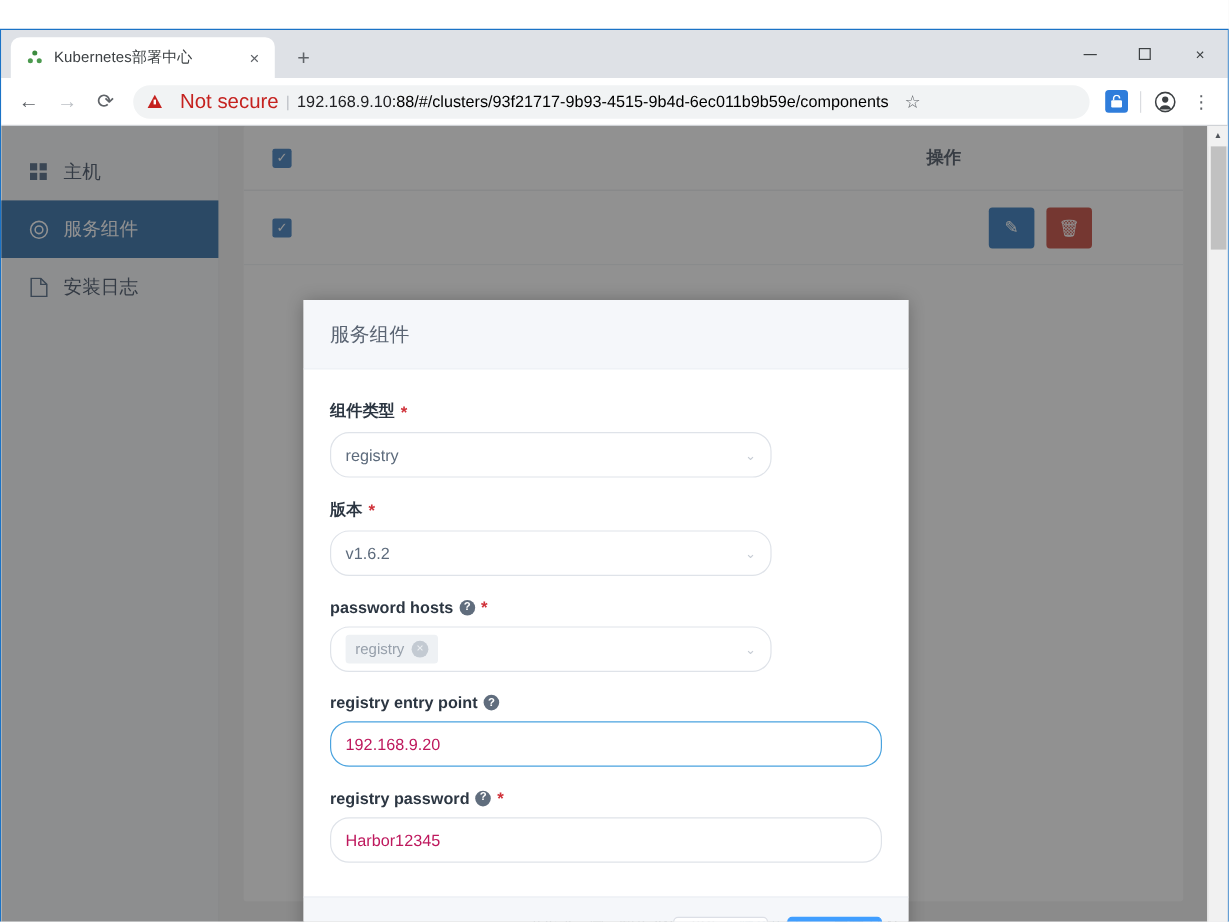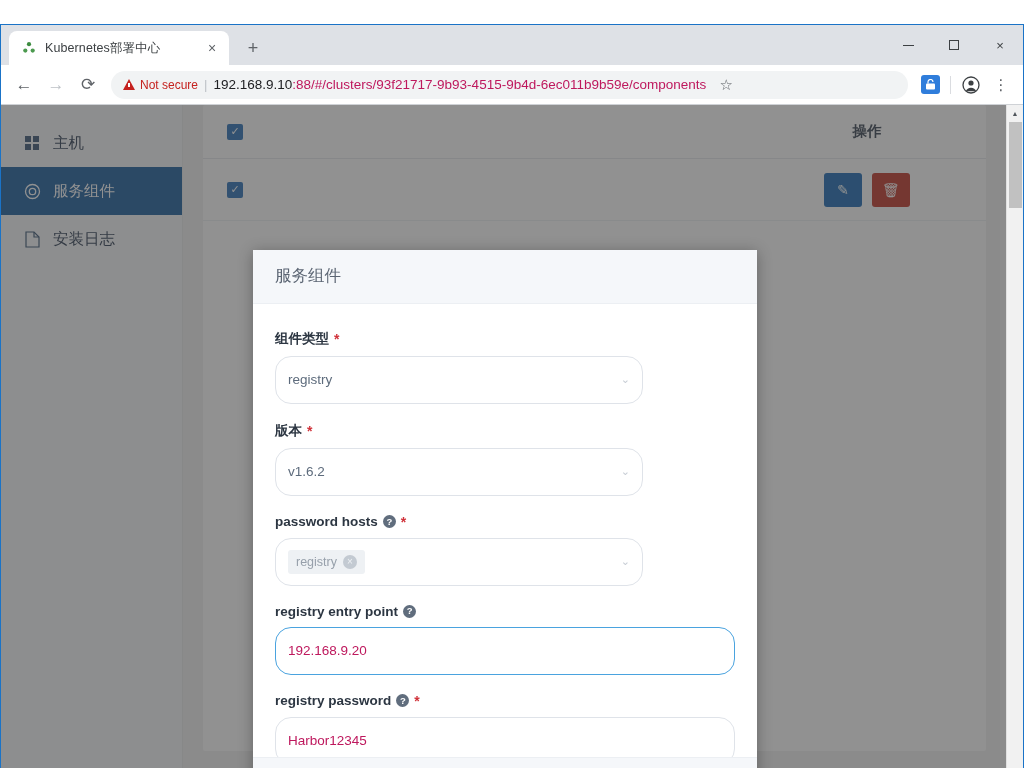--- a/index.html
+++ b/index.html
@@ -75,36 +75,36 @@
     color: #5f6368; font-size: 17px; border-radius: 50%;
   }
   .navbtn.disabled { color: #bdc1c6; }
   .omnibox {
     flex: 1; height: 28px; margin: 0 6px;
     background: #f1f3f4; border-radius: 14px;
     display: flex; align-items: center; padding: 0 12px;
     font-size: 13px; gap: 6px; min-width: 0;
   }
   .notsecure {
-    display: flex; align-items: center; gap: 5px;
-    color: #c5221f; font-size: 12px; white-space: nowrap;
+    display: flex; align-items: center; gap: 15px;
+    color: #c5221f; font-size: 17px; white-space: nowrap;
   }
   .warn-tri {
     width: 0; height: 0; border-left: 6px solid transparent;
     border-right: 6px solid transparent; border-bottom: 11px solid #c5221f;
     position: relative;
   }
   .warn-tri::after {
     content:""; position:absolute; left:-1px; top:4px;
     width:2px; height:4px; background:#fff;
   }
   .omni-sep { color: #bdc1c6; font-weight: 300; }
   .url { color: #202124; white-space: nowrap; overflow: hidden;
          text-overflow: ellipsis; font-size: 13.5px; }
-  .url .dim { color: #be185d; }
+  .url .dim { color: #000000; }
   .tb-icon {
     width: 28px; height: 28px; flex: 0 0 28px;
     display: flex; align-items: center; justify-content: center;
     color: #5f6368; font-size: 15px; border-radius: 50%;
   }
   .tb-sep { width:1px; height:18px; background:#dadce0; margin:0 4px; }
   .ext-icon {
     width: 19px; height: 19px; background:#2f7ddb; border-radius:3px;
     display:flex; align-items:center; justify-content:center;
   }
@@ -162,21 +162,21 @@
   .trow {
     height: 62px; display: flex; align-items: center;
     border-bottom: 1px solid #eef1f4; padding: 0 24px;
   }
   .cb {
     width: 16px; height: 16px; flex: 0 0 16px; background: #2d72b8;
     border-radius: 2px; display: flex; align-items: center;
     justify-content: center; color: #fff; font-size: 11px;
   }
   .col-grow { flex: 1; }
-  .col-op { width: 190px; text-align: center; }
+  .col-op { width: 190px; text-align: left; }
   .opbtns { display: flex; gap: 10px; justify-content: center; }
   .opbtn {
     width: 38px; height: 34px; border-radius: 3px;
     display: flex; align-items: center; justify-content: center;
     color: #fff; font-size: 14px;
   }
   .op-edit { background: #1f6cb5; }
   .op-del { background: #c0392b; }
 
   .footer {
@@ -215,21 +215,21 @@
     margin-bottom: 8px; display: flex; align-items: center; gap: 5px;
   }
   .req { color: #d0323a; font-weight: bold; font-size: 14px; }
   .qmark {
     width: 13px; height: 13px; border-radius: 50%; background: #606d7d;
     color: #fff; font-size: 9.5px; font-weight: bold;
     display: inline-flex; align-items: center; justify-content: center;
     line-height: 1;
   }
   .ctrl {
-    height: 48px; border: 1px solid #dfe3e9; border-radius: 16px;
+    height: 38px; border: 1px solid #dfe3e9; border-radius: 16px;
     display: flex; align-items: center; padding: 0 12px;
     font-size: 13.5px; color: #5d6b7c; background: #fff;
   }
   .ctrl.sel { width: 368px; justify-content: space-between; }
   .ctrl.wide { width: 460px; }
   .ctrl.focused { border-color: #4aa3df; }
   .ctrl .val { color: #5d6b7c; }
   .ctrl .val.dark { color: #be185d; }
   .chev { color: #c6ccd4; font-size: 11px; }
   .tag {

